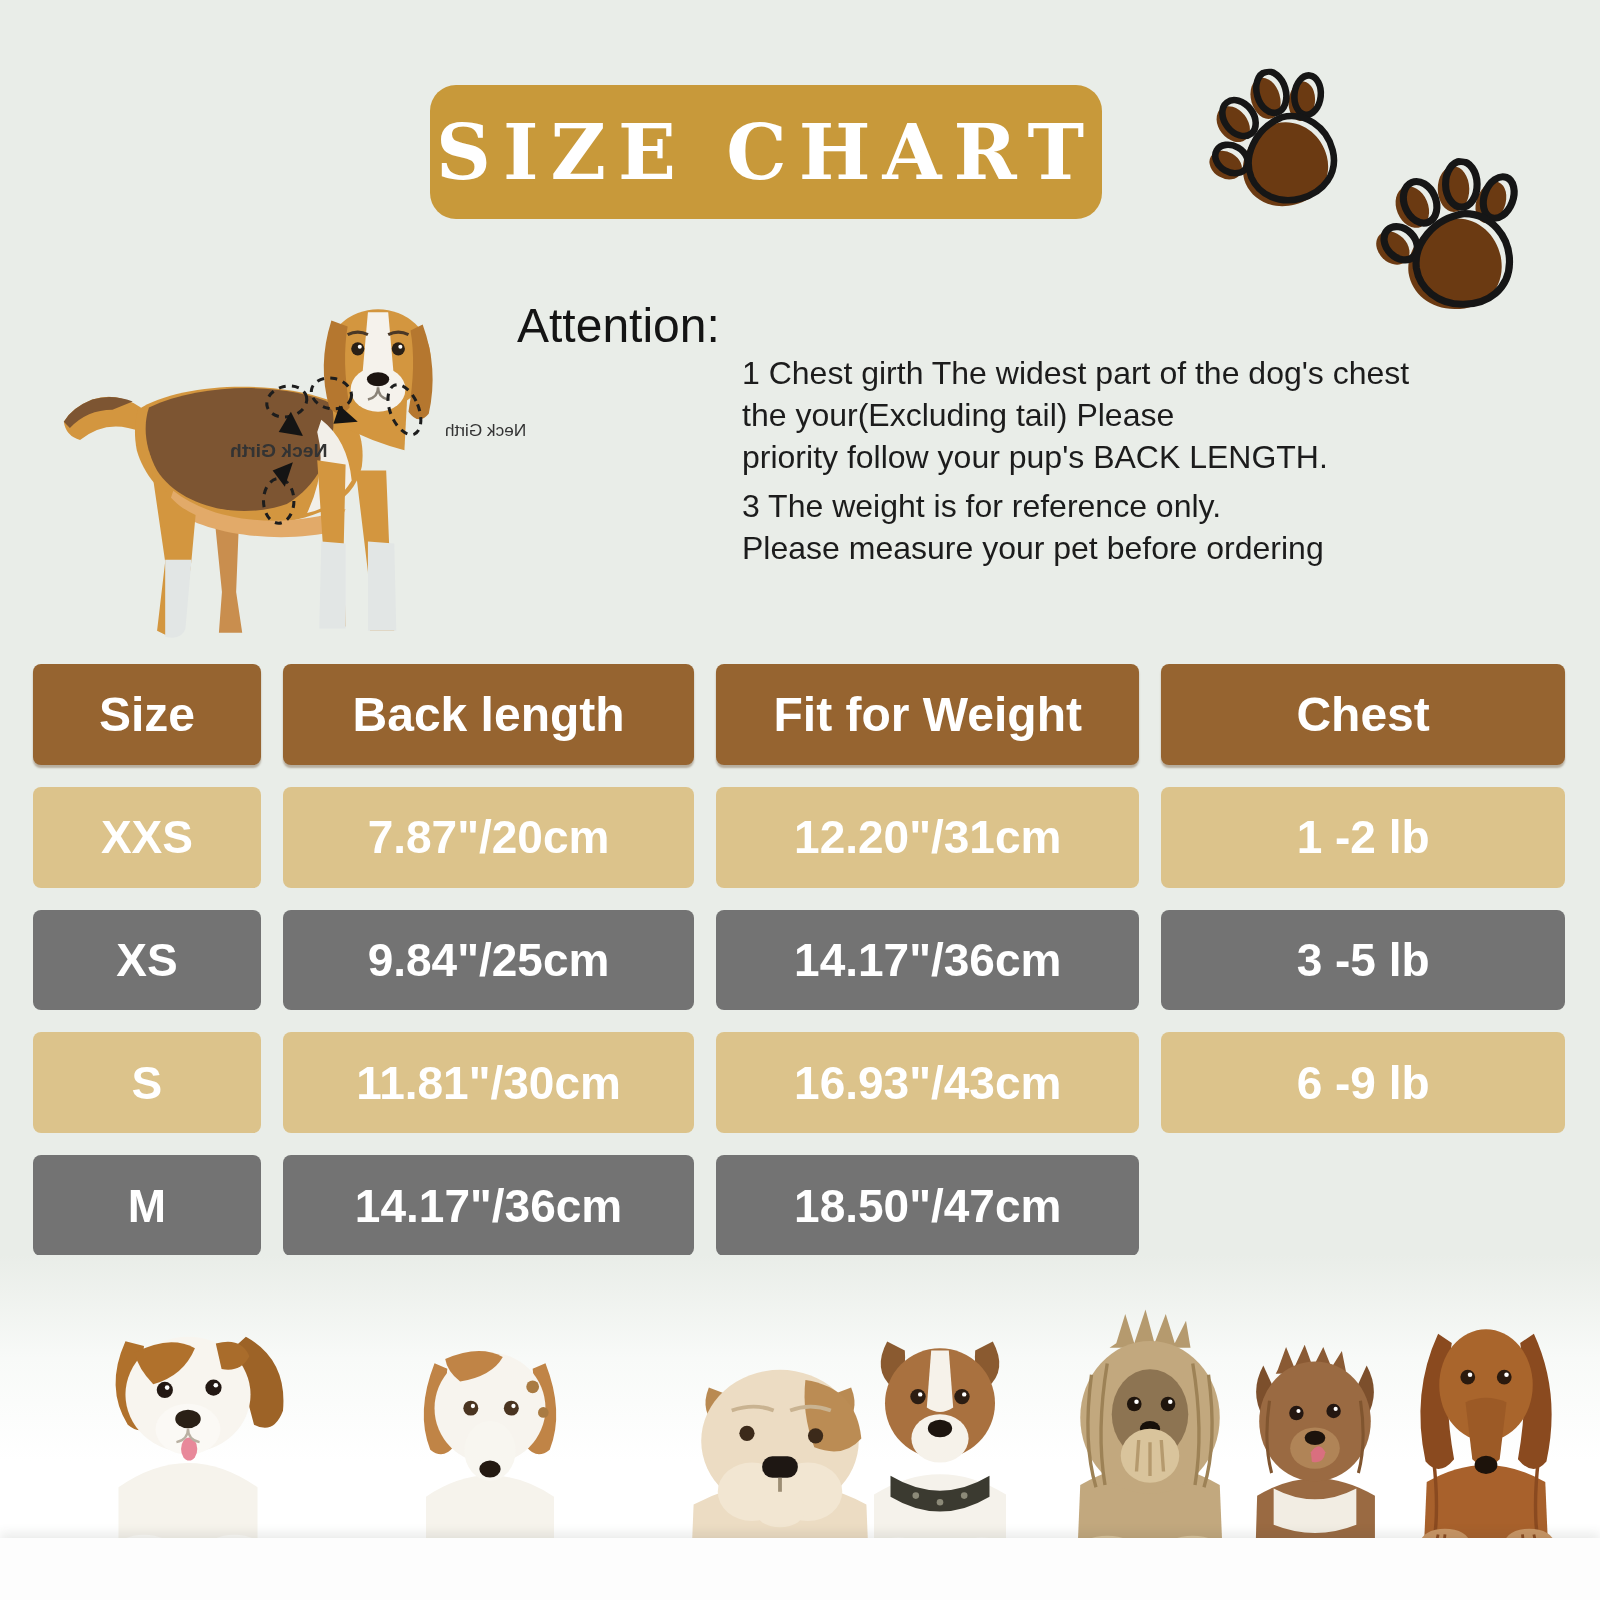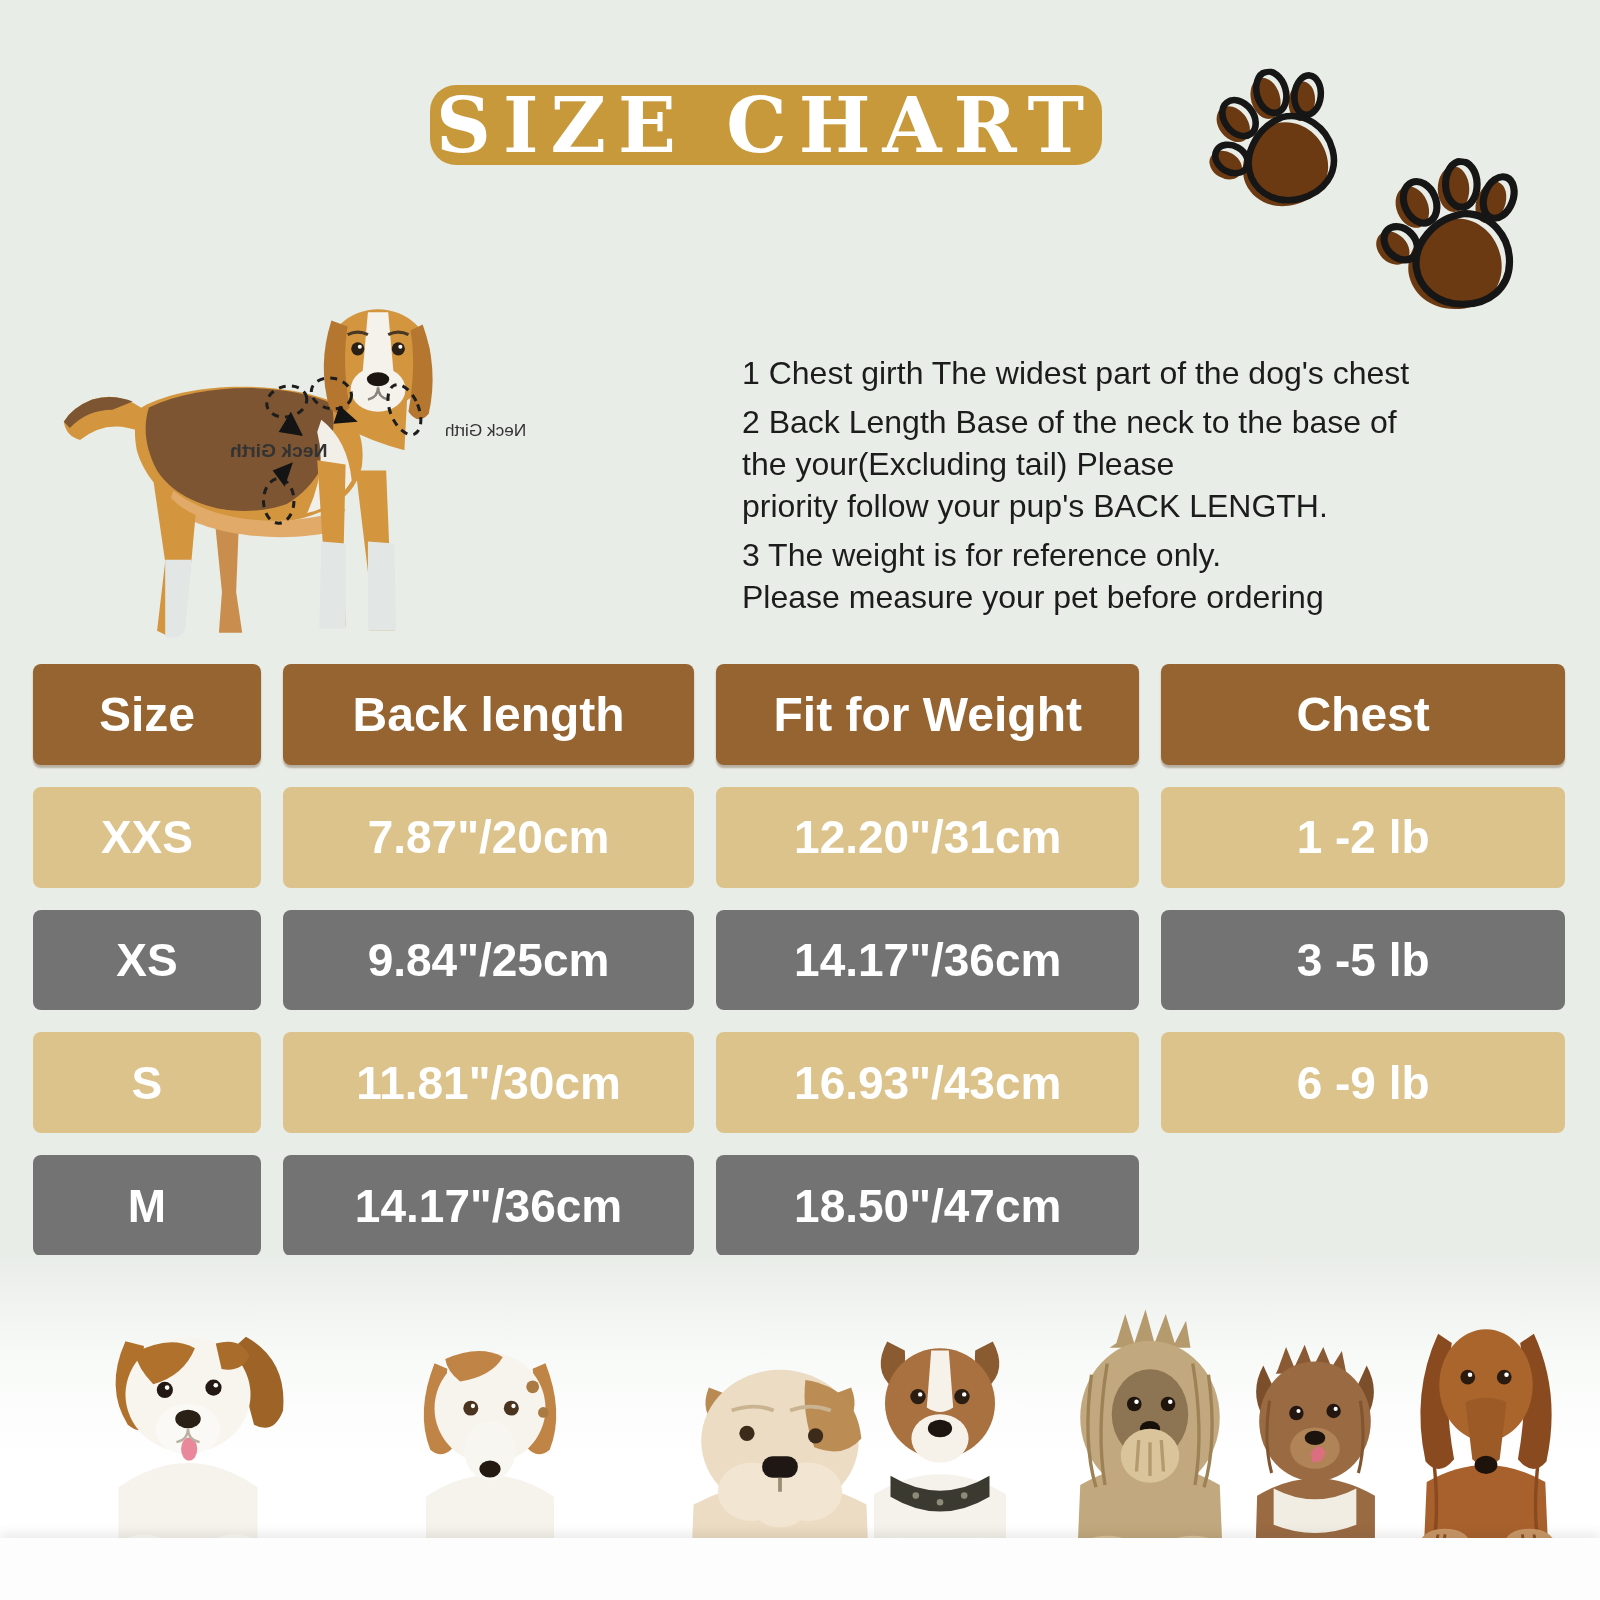--- a/index.html
+++ b/index.html
@@ -1,20 +1,20 @@
 <!DOCTYPE html>
 <html><head>
 <meta charset="utf-8">
 <style>
   html,body{margin:0;padding:0;}
   body{width:1600px;height:1600px;font-family:"Liberation Sans",sans-serif;}
   .stage{position:relative;width:1600px;height:1600px;background:#e9ede8;overflow:hidden;}
 
   
-  .banner{position:absolute;left:430px;top:85px;width:672px;height:80px;background:#c8993a;
+  .banner{position:absolute;left:430px;top:85px;width:672px;height:134px;background:#c8993a;
     border-radius:26px;display:flex;align-items:center;justify-content:center;}
   .banner span{font-family:"DejaVu Serif",serif;font-weight:bold;font-size:76px;color:#ffffff;
     letter-spacing:12px;}
 
   
   .paw{position:absolute;}
   .paw1{left:1200px;top:68px;width:158px;height:158px;transform:rotate(-8deg);}
   .paw2{left:1368px;top:158px;width:172px;height:172px;transform:rotate(7deg);}
 
   
@@ -130,23 +130,23 @@
     </g>
 
     <g transform="translate(224,167) scale(-1,1)">
       <text text-anchor="middle" font-size="19" font-weight="bold" fill="#333333" font-family="Liberation Sans, sans-serif">Neck Girth</text>
     </g>
     <g transform="translate(428,146) scale(-1,1)">
       <text text-anchor="middle" font-size="17" fill="#333333" font-family="Liberation Sans, sans-serif">Neck Girth</text>
     </g>
   </svg>
 
+  <div class="attn-head">Attention:</div>
   <div class="attn-notes">
     <div class="n">1 Chest girth The widest part of the dog's chest</div>
-    <div class="n gap">2 Back Length Base of the neck to the base of</div>
     <div class="n">the your(Excluding tail) Please</div>
     <div class="n">priority follow your pup's BACK LENGTH.</div>
     <div class="n gap">3 The weight is for reference only.</div>
     <div class="n">Please measure your pet before ordering</div>
   </div>
 
   <div class="size-table">
     <div class="cell hdr">Size</div>
     <div class="cell hdr">Back length</div>
     <div class="cell hdr">Fit for Weight</div>

